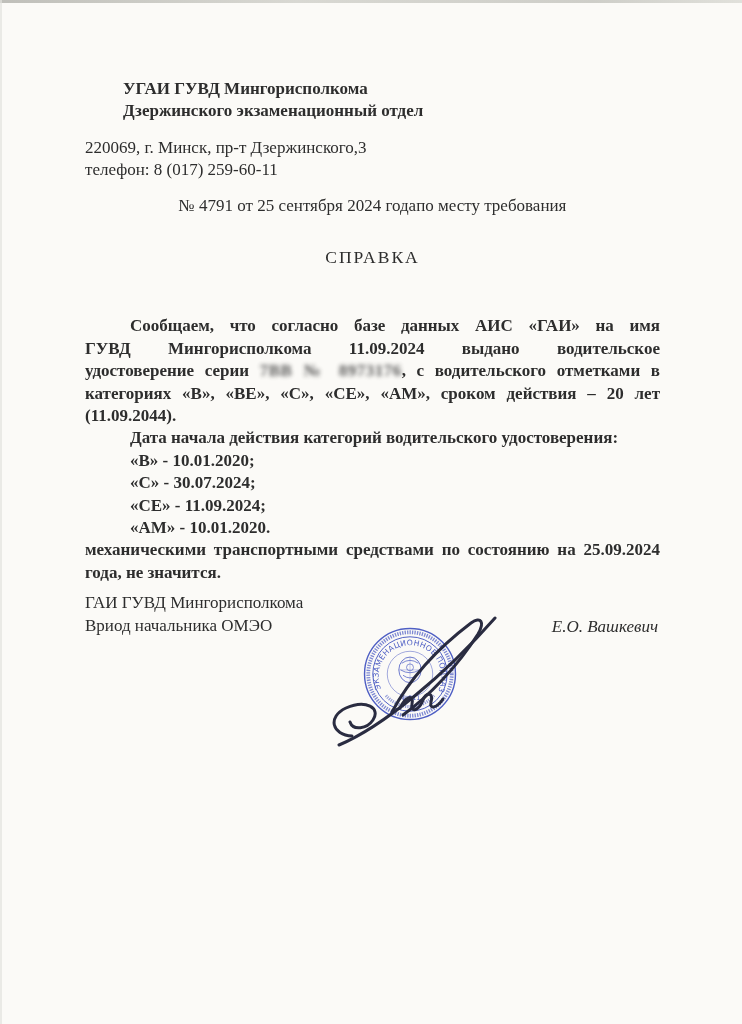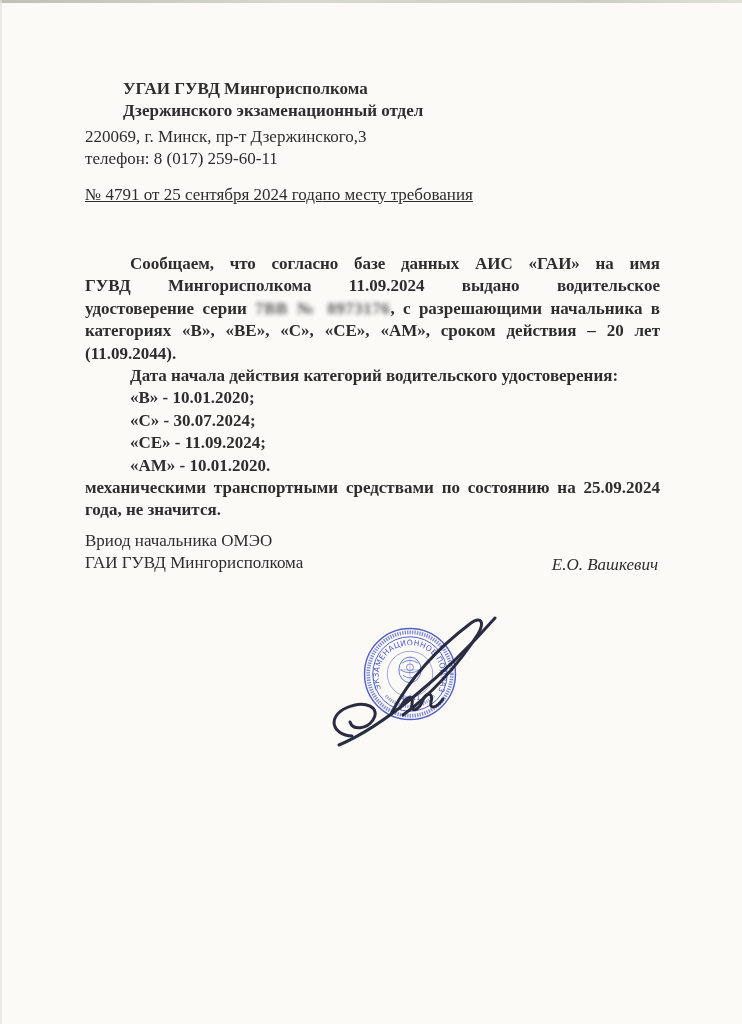--- a/index.html
+++ b/index.html
@@ -21,24 +21,24 @@
     background: #e3e3de; opacity: .7;
   }
   .doc {
     position: relative;
     padding: 78px 82px 0 85px;
     font-size: 17px;
     line-height: 22.4px;
     z-index: 2;
   }
   .org-block { font-weight: bold; line-height: 22px; margin-left: 38px; }
-  .addr-block { margin-top: 3px; line-height: 22px; }
+  .addr-block { margin-top: 14px; line-height: 22px; }
   .ref-row {
     margin-top: 13px;
-    display: flex; justify-content: flex-start; align-items: baseline; text-decoration: underline;
+    display: flex; justify-content: center; align-items: baseline;
   }
   .doc-title {
     margin-top: 29px;
     text-align: center;
     font-size: 17.5px;
     letter-spacing: 2px;
   }
   .body-text { margin-top: 47px; font-weight: bold; }
   .line { min-height: 22.4px; }
   .jline { text-align: justify; text-align-last: justify; }
@@ -87,41 +87,42 @@
   <div class="addr-block">
     <div class="line">220069, г. Минск, пр-т Дзержинского,3</div>
     <div class="line">телефон: 8 (017) 259-60-11</div>
   </div>
 
   <div class="ref-row">
     <span>№ 4791 от 25 сентября 2024 года</span>
     <span>по месту требования</span>
   </div>
 
+  <div class="doc-title">СПРАВКА</div>
 
   <div class="body-text">
     <div class="line jline indent">Сообщаем, что согласно базе данных АИС «ГАИ» на имя</div>
     <div class="line jline">ГУВД Мингорисполкома 11.09.2024 выдано водительское</div>
-    <div class="line jline"><span>удостоверение серии </span><span class="blur-redact">7ВВ № 8973176</span><span>, с разрешающими начальника в</span></div>
+    <div class="line jline"><span>удостоверение серии </span><span class="blur-redact">7ВВ № 8973176</span><span>, с водительского отметками в</span></div>
     <div class="line jline">категориях «В», «ВЕ», «С», «СЕ», «АМ», сроком действия – 20 лет</div>
     <div class="line">(11.09.2044).</div>
 
     <div class="line indent">Дата начала действия категорий водительского удостоверения:</div>
     <div class="line indent">«В» - 10.01.2020;</div>
     <div class="line indent">«С» - 30.07.2024;</div>
     <div class="line indent">«СЕ» - 11.09.2024;</div>
     <div class="line indent">«АМ» - 10.01.2020.</div>
 
     <div class="line jline">механическими транспортными средствами по состоянию на 25.09.2024</div>
     <div class="line">года, не значится.</div>
   </div>
 
   <div class="sig-block">
+    <div class="line">ГАИ ГУВД Мингорисполкома</div>
     <div class="line">Вриод начальника ОМЭО</div>
-    <div class="line">ГАИ ГУВД Мингорисполкома</div>
     <span class="sig-name">Е.О. Вашкевич</span>
   </div>
 
 </div>
 
 <div class="stamp-wrap">
   <svg class="stamp-svg" viewBox="0 0 150 150" width="124" height="124">
     <g stroke="#4152c0" fill="none">
       <circle cx="75" cy="75" r="55" stroke-width="1.7"></circle>
       <circle cx="75" cy="75" r="50.5" stroke-width="4.6" stroke-dasharray="1.6 1.4" opacity="0.72"></circle>

